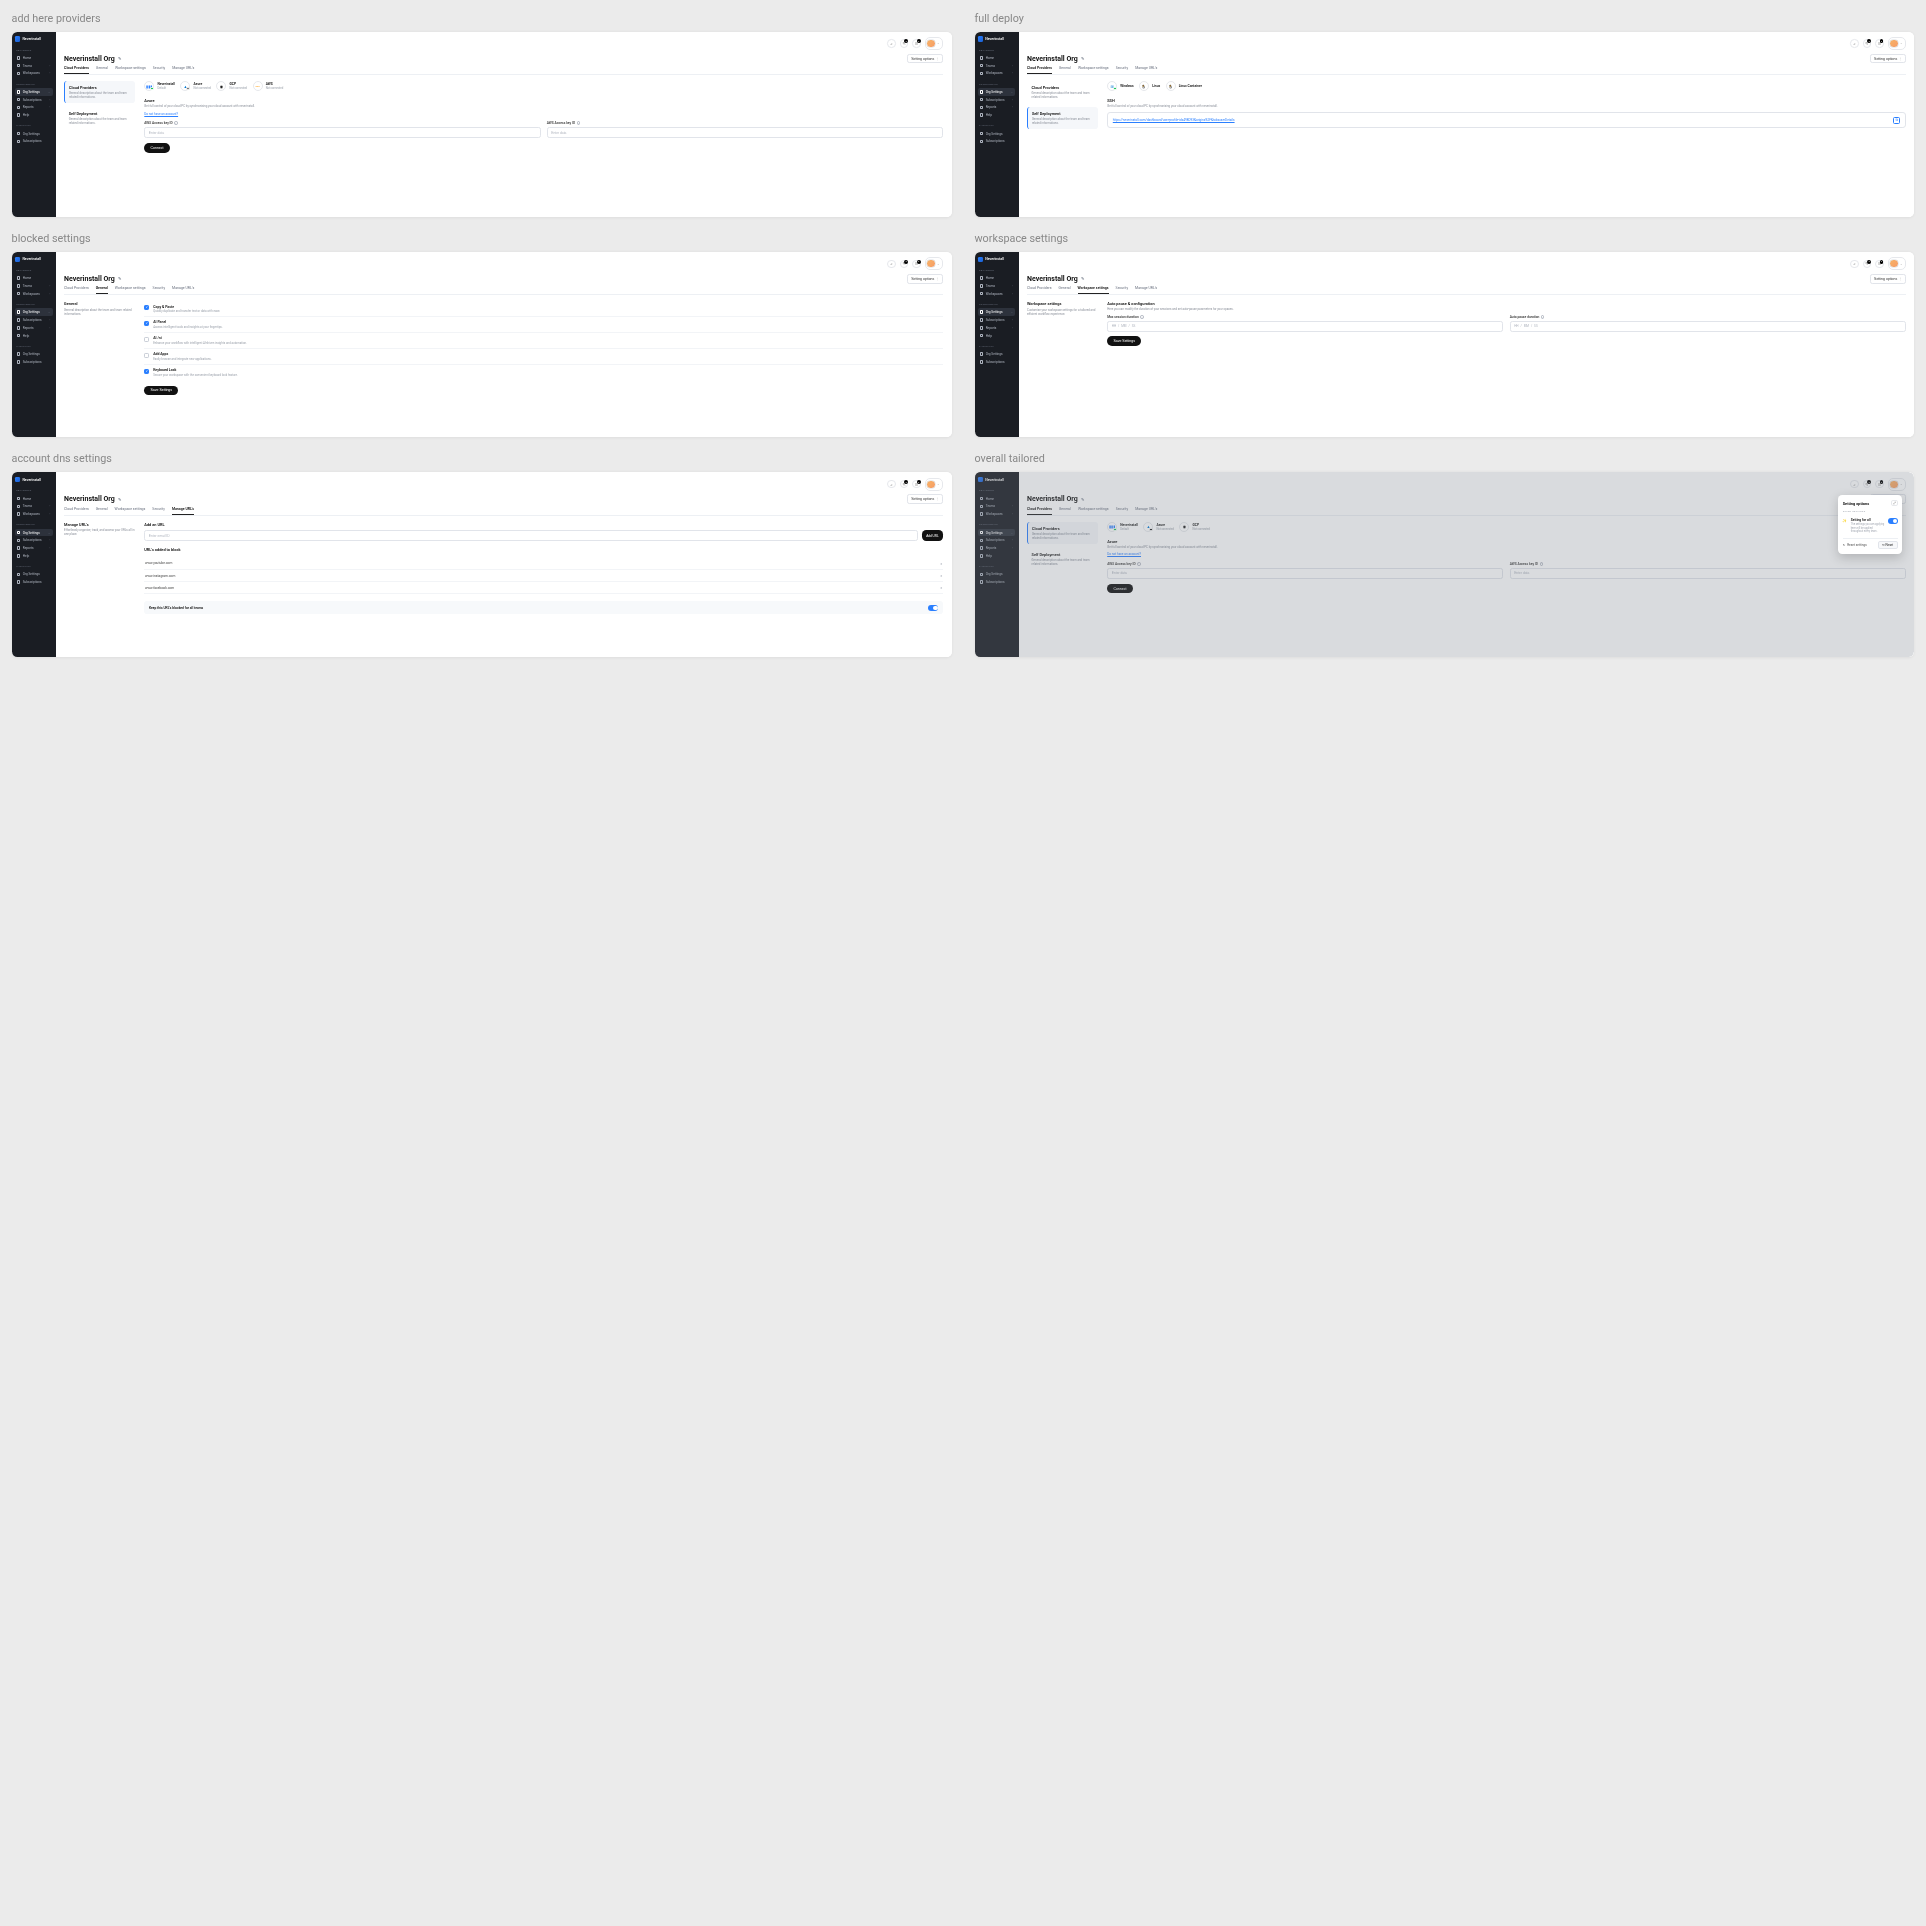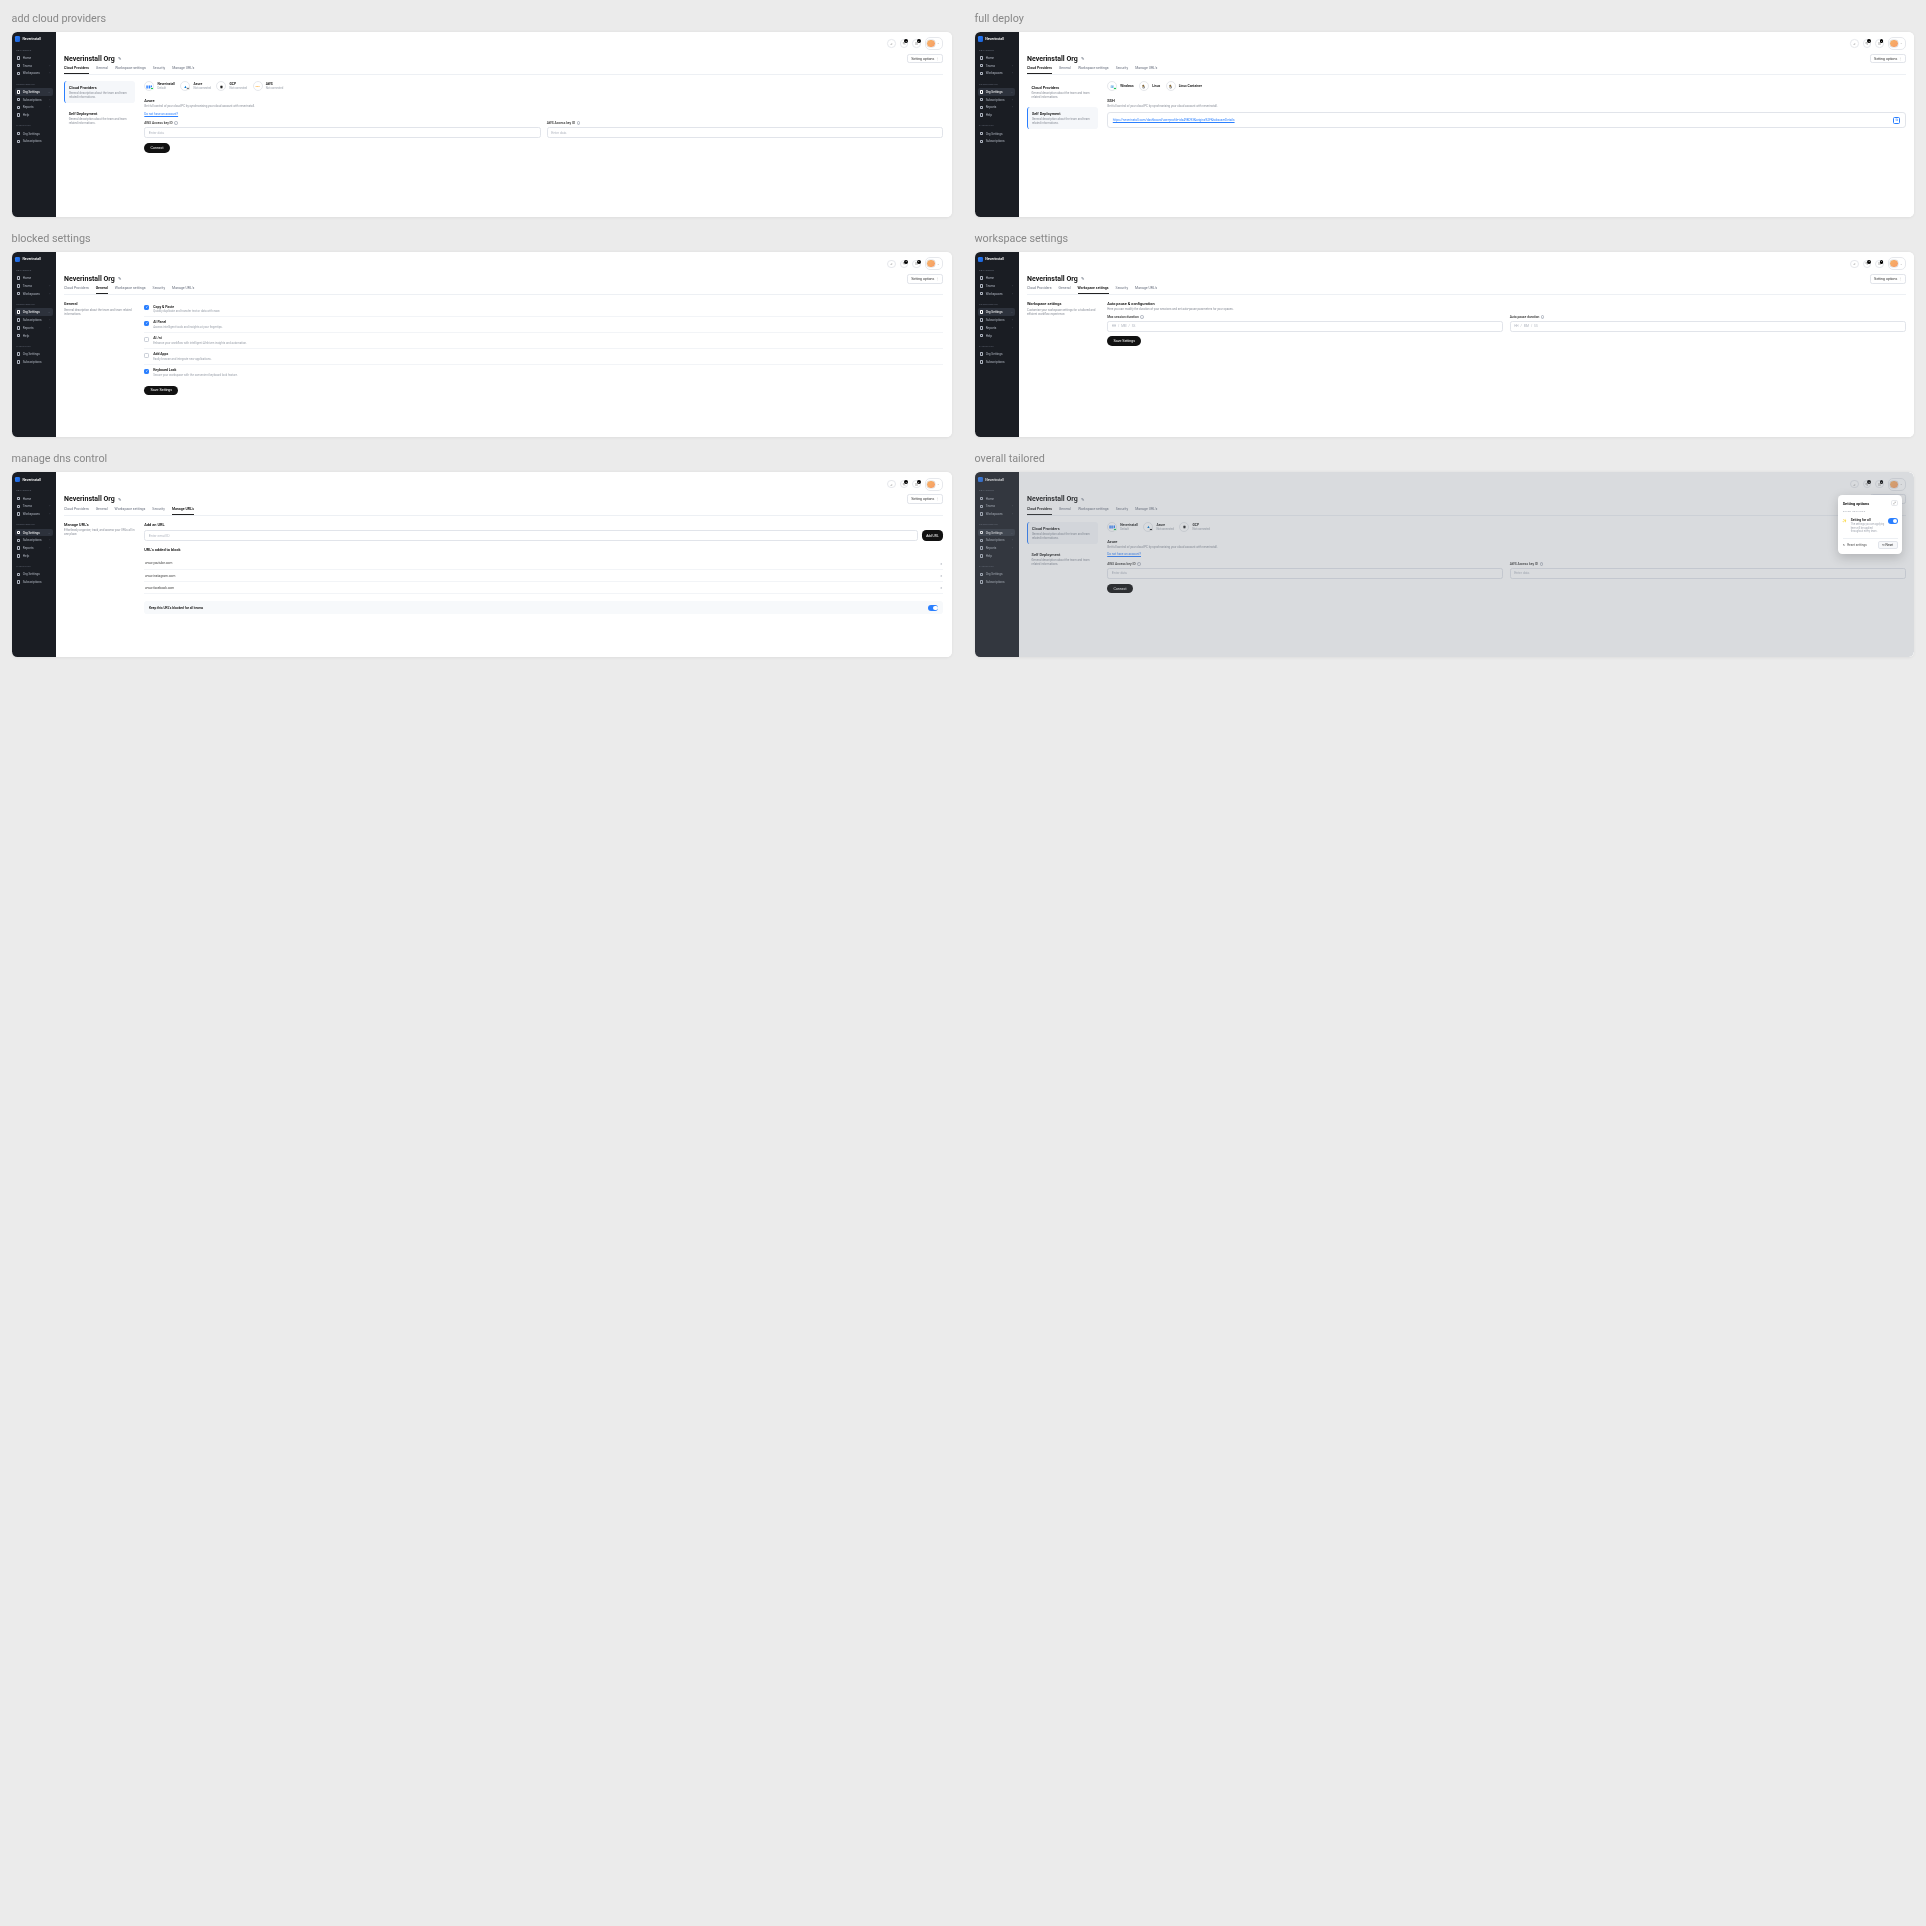--- a/index.html
+++ b/index.html
@@ -106,21 +106,21 @@
   .pop-footer { display: flex; align-items: center; justify-content: space-between; }
   .pop-reset { font-size: 3.1px; color: #555; display: flex; align-items: center; gap: 1.9px; }
   .pop-reset-btn { font-size: 2.9px; padding: 1.2px 3.5px; border: 0.4px solid #e1e4ea; border-radius: 1.9px; background: #f7f8fa; }
 </style>
 </head>
 <body>
 
 <div class="grid">
 
 <div class="cell">
-  <div class="cell-title">add cloud providers</div>
+  <div class="cell-title">add here providers</div>
   <div class="app">
     <aside class="sidebar">
       <div class="brand">
             <div class="brand-icon"></div>
             <span>Neverinstall</span>
           </div>
       <div class="nav-label">DASHBOARD</div>
       <div class="nav-item">
             <span class="nav-icon"></span>
             <span>Home</span>
@@ -613,21 +613,21 @@
             </div>
           </div>
           <button class="btn">Save Settings</button>
         </div>
       </div>
     </div>
   </div>
 </div>
 
 <div class="cell">
-  <div class="cell-title">manage dns control</div>
+  <div class="cell-title">account dns settings</div>
   <div class="app">
     <aside class="sidebar">
       <div class="brand">
             <div class="brand-icon"></div>
             <span>Neverinstall</span>
           </div>
       <div class="nav-label">DASHBOARD</div>
       <div class="nav-item">
             <span class="nav-icon"></span>
             <span>Home</span>

